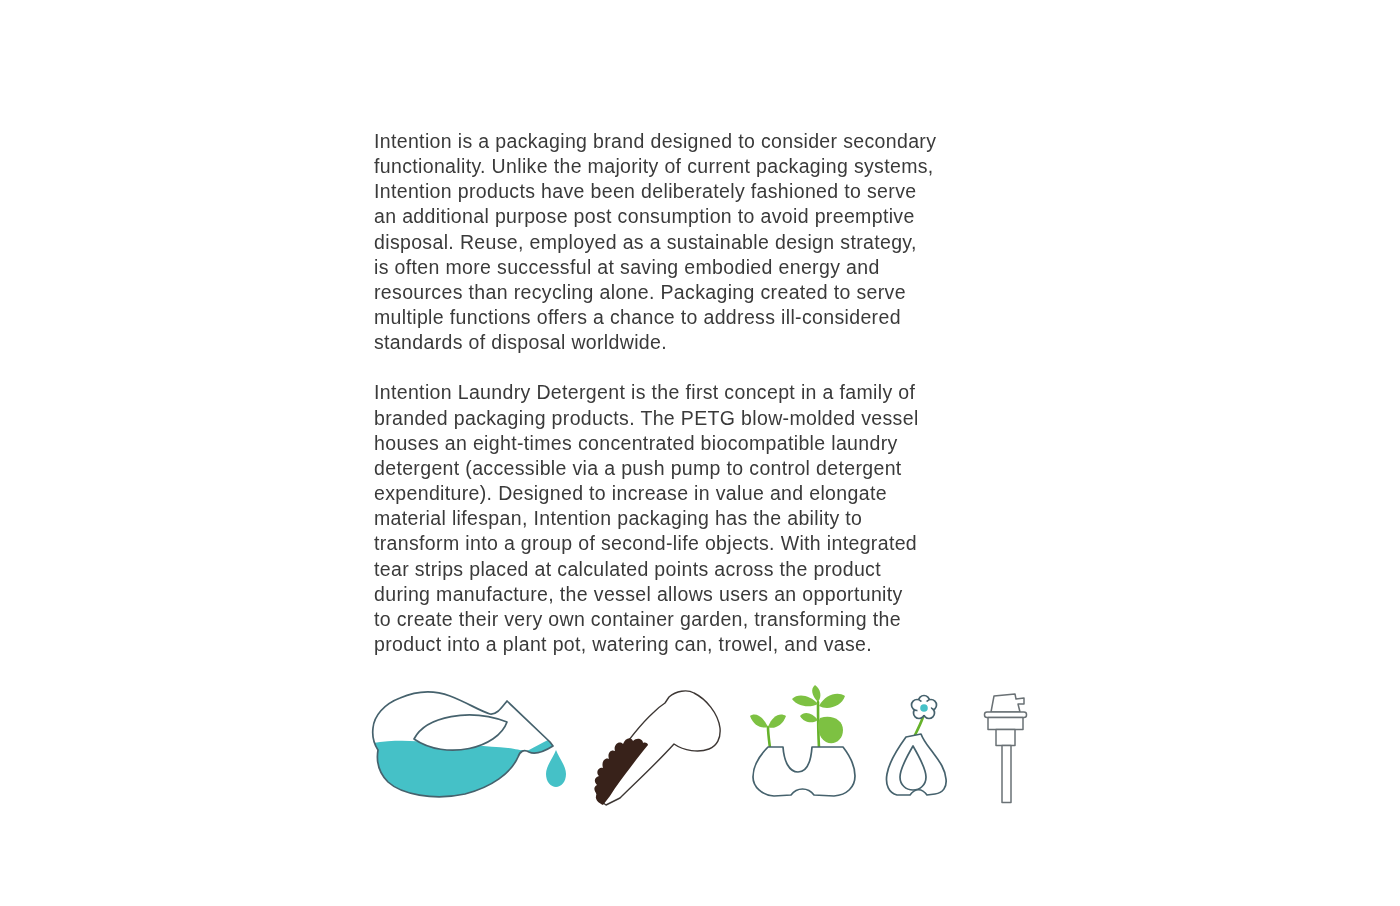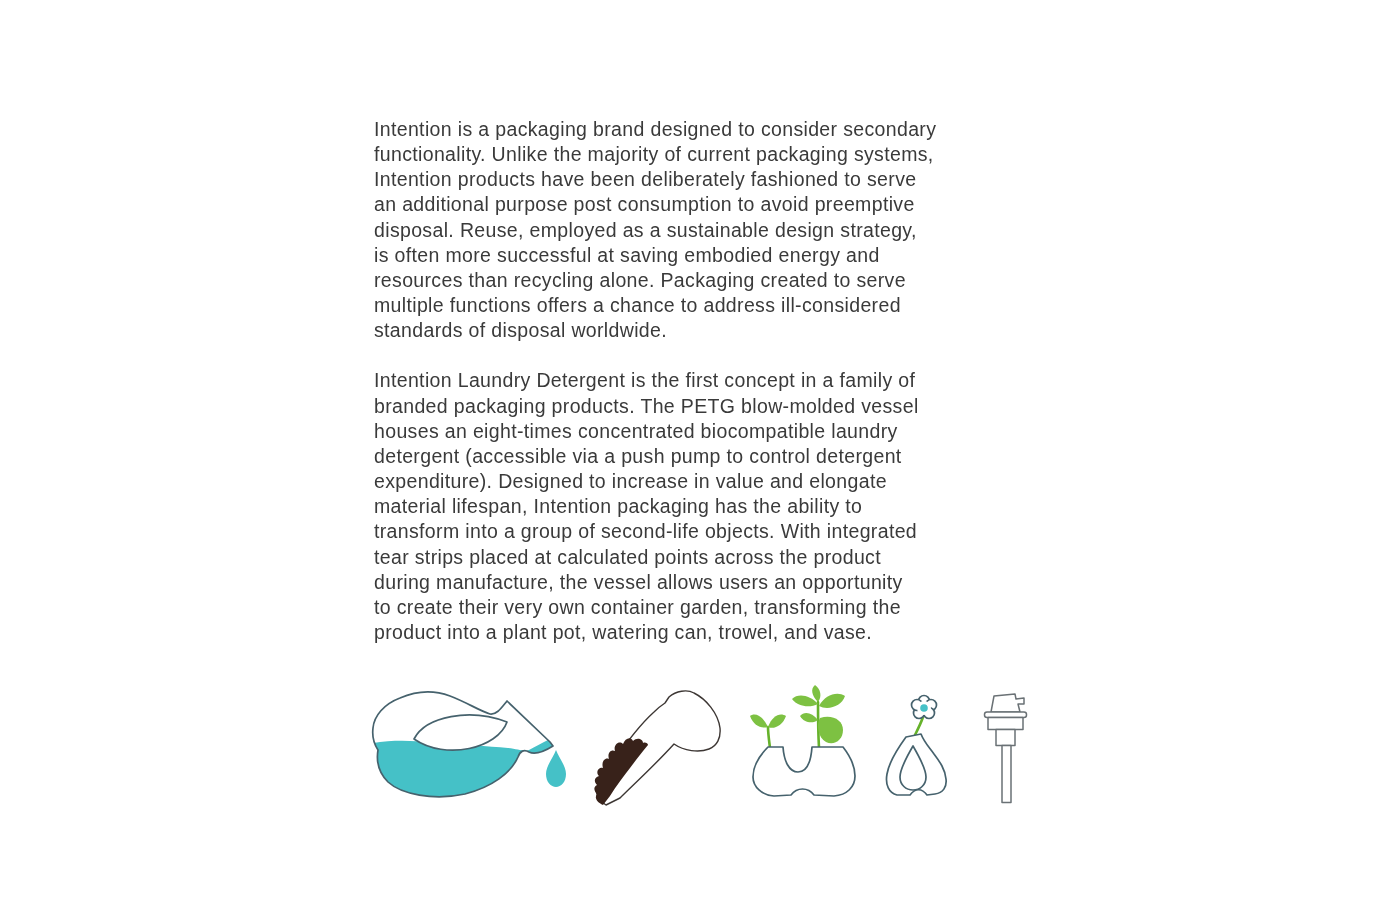--- a/index.html
+++ b/index.html
@@ -12,21 +12,21 @@
     position:relative; width:1400px; height:906px; background:var(--bg);
     margin:0 auto; overflow:hidden;
     font-family:"Liberation Sans", sans-serif;
   }
   .copy{
     position:absolute; left:374px; top:117px; width:700px;
     color:var(--text);
   }
   .copy p{
     font-size:19.5px; line-height:25.15px; letter-spacing:0.35px;
-    white-space:pre-line; margin:0 0 25px 0; font-weight:400;
+    white-space:pre-line; margin:12px 0 25px 0; font-weight:400;
   }
   .icon-row svg{position:absolute; overflow:visible;}
   #icon-can   {left:368px; top:688px;}
   #icon-trowel{left:592px; top:688px;}
   #icon-pot   {left:748px; top:680px;}
   #icon-vase  {left:884px; top:684px;}
   #icon-pump  {left:980px; top:688px;}
 
   .o-slate{stroke:var(--slate);stroke-width:1.7;fill:#fff;stroke-linejoin:round;}
   .o-slate-n{stroke:var(--slate);stroke-width:1.7;fill:none;stroke-linejoin:round;}

